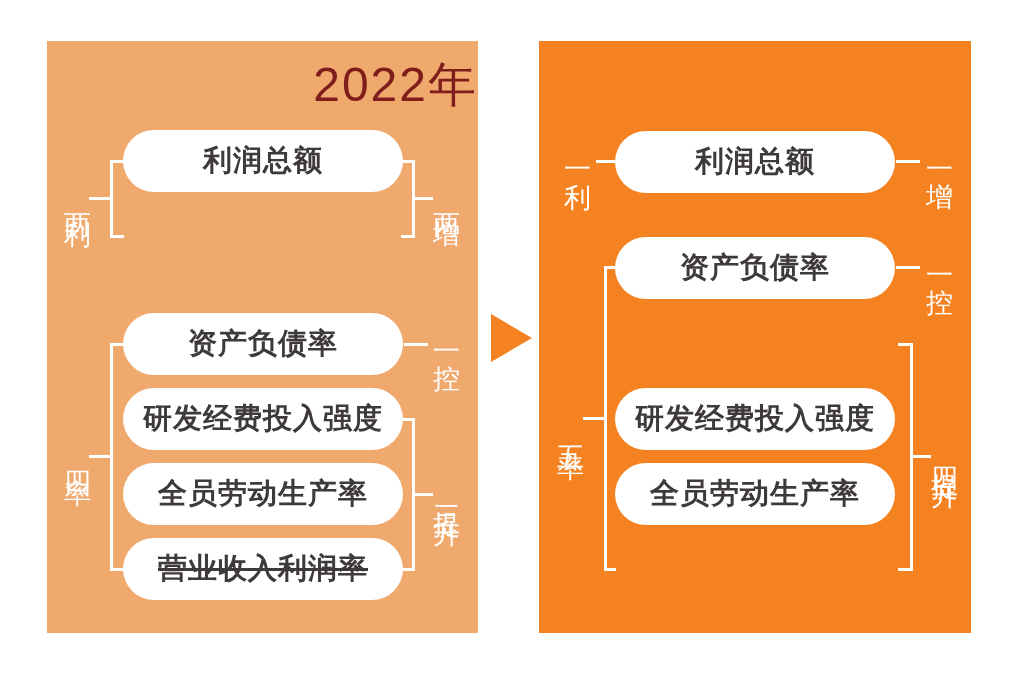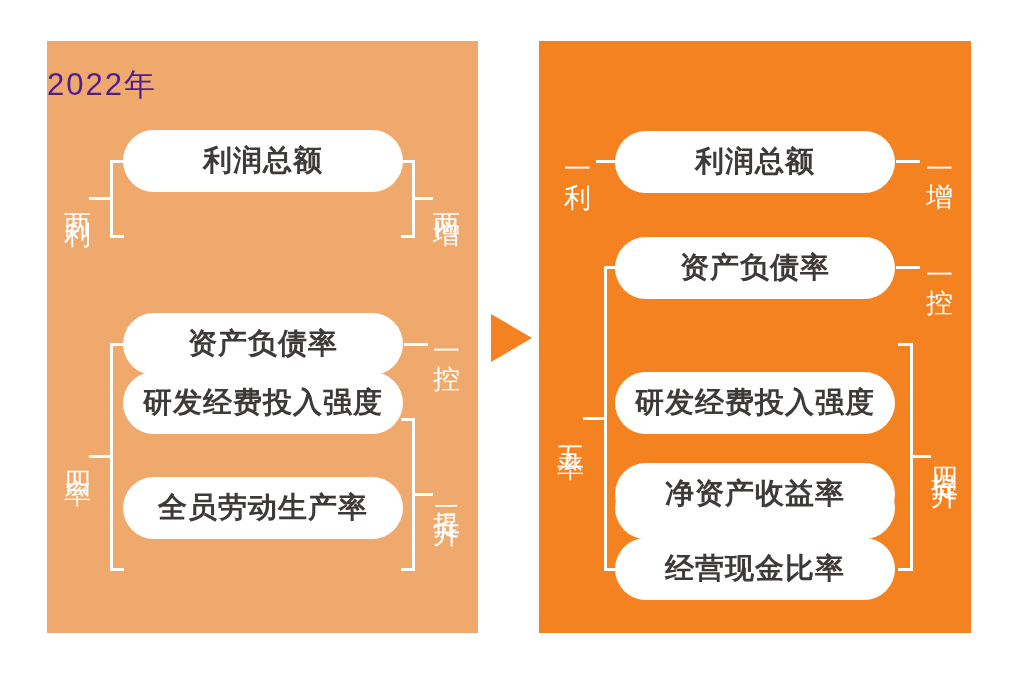--- a/index.html
+++ b/index.html
@@ -4,36 +4,36 @@
 <style>
   html,body{margin:0;padding:0;}
   body{
     width:1026px;height:675px;position:relative;background:#ffffff;
     font-family:"Liberation Sans", sans-serif;overflow:hidden;
   }
   .panel{position:absolute;top:41px;height:592px;}
   .panel-2022{left:47px;width:431px;background:#F0A96D;}
   .panel-2023{left:539px;width:432px;background:#F58220;}
   .panel-title{
-    position:absolute;top:22px;left:0;width:100%;text-align:left;
-    color:#4c1d95;font-size:31px;line-height:44px;letter-spacing:2px;font-weight:500;
+    position:absolute;top:22px;left:0;width:100%;text-align:right;
+    color:#7f1d1d;font-size:48px;line-height:44px;letter-spacing:2px;font-weight:500;
   }
   .pill{
     position:absolute;left:76px;width:280px;height:62px;background:#ffffff;
     border-radius:31px;display:flex;align-items:center;justify-content:center;
     color:#3E3A39;font-size:29px;font-weight:600;letter-spacing:1px;white-space:nowrap;
   }
   .strike{
     text-decoration:line-through;
     text-decoration-thickness:3px;
     text-decoration-color:#3E3A39;
   }
   
   .r1{top:89px;} .r2{top:164px;} .r3{top:272px;}
-  .r4{top:331px;font-family:Liberation Serif, serif;} .r5{top:422px;margin-top:14px;} .r6{top:497px;}
+  .r4{top:347px;font-family:Liberation Serif, serif;} .r5{top:422px;} .r6{top:497px;}
   
   .q1{top:90px;} .q2{top:196px;}
   
   .vl,.hl{position:absolute;background:#ffffff;}
   .vl{width:3px;}
   .hl{height:3px;}
   
   .vlabel{
     position:absolute;color:#ffffff;font-size:27px;font-weight:500;
     writing-mode:vertical-rl;text-orientation:upright;letter-spacing:7px;
@@ -55,20 +55,23 @@
     <span>利润总额</span>
   </div>
   <div class="pill r3">
     <span>资产负债率</span>
   </div>
   <div class="pill r4">
     <span>研发经费投入强度</span>
   </div>
   <div class="pill r5">
     <span>全员劳动生产率</span>
+  </div>
+  <div class="pill r6">
+    <span class="strike">营业收入利润率</span>
   </div>
 
   <div>
     <div class="vl" style="left:63px;top:119px;height:78px;"></div>
     <div class="hl" style="left:63px;top:119px;width:14px;"></div>
     <div class="hl" style="left:63px;top:194px;width:14px;"></div>
     <div class="hl" style="left:42px;top:156px;width:21px;"></div>
   </div>
   <div class="vlabel" style="left:30px;top:158px;">两利</div>
 
@@ -109,26 +112,20 @@
   </div>
   <div class="pill q2">
     <span>资产负债率</span>
   </div>
   <div class="pill r4">
     <span>研发经费投入强度</span>
   </div>
   <div class="pill r5">
     <span>全员劳动生产率</span>
   </div>
-  <div class="pill" style="top:422px;">
-    <span>净资产收益率</span>
-  </div>
-  <div class="pill" style="top:497px;">
-    <span>经营现金比率</span>
-  </div>
 
   <div class="hl" style="left:57px;top:119px;width:19px;"></div>
   <div class="vlabel" style="left:38px;top:121px;">一利</div>
 
   <div class="hl" style="left:357px;top:119px;width:24px;"></div>
   <div class="vlabel" style="left:400px;top:121px;">一增</div>
 
   <div class="hl" style="left:357px;top:225px;width:24px;"></div>
   <div class="vlabel" style="left:400px;top:227px;">一控</div>
 

